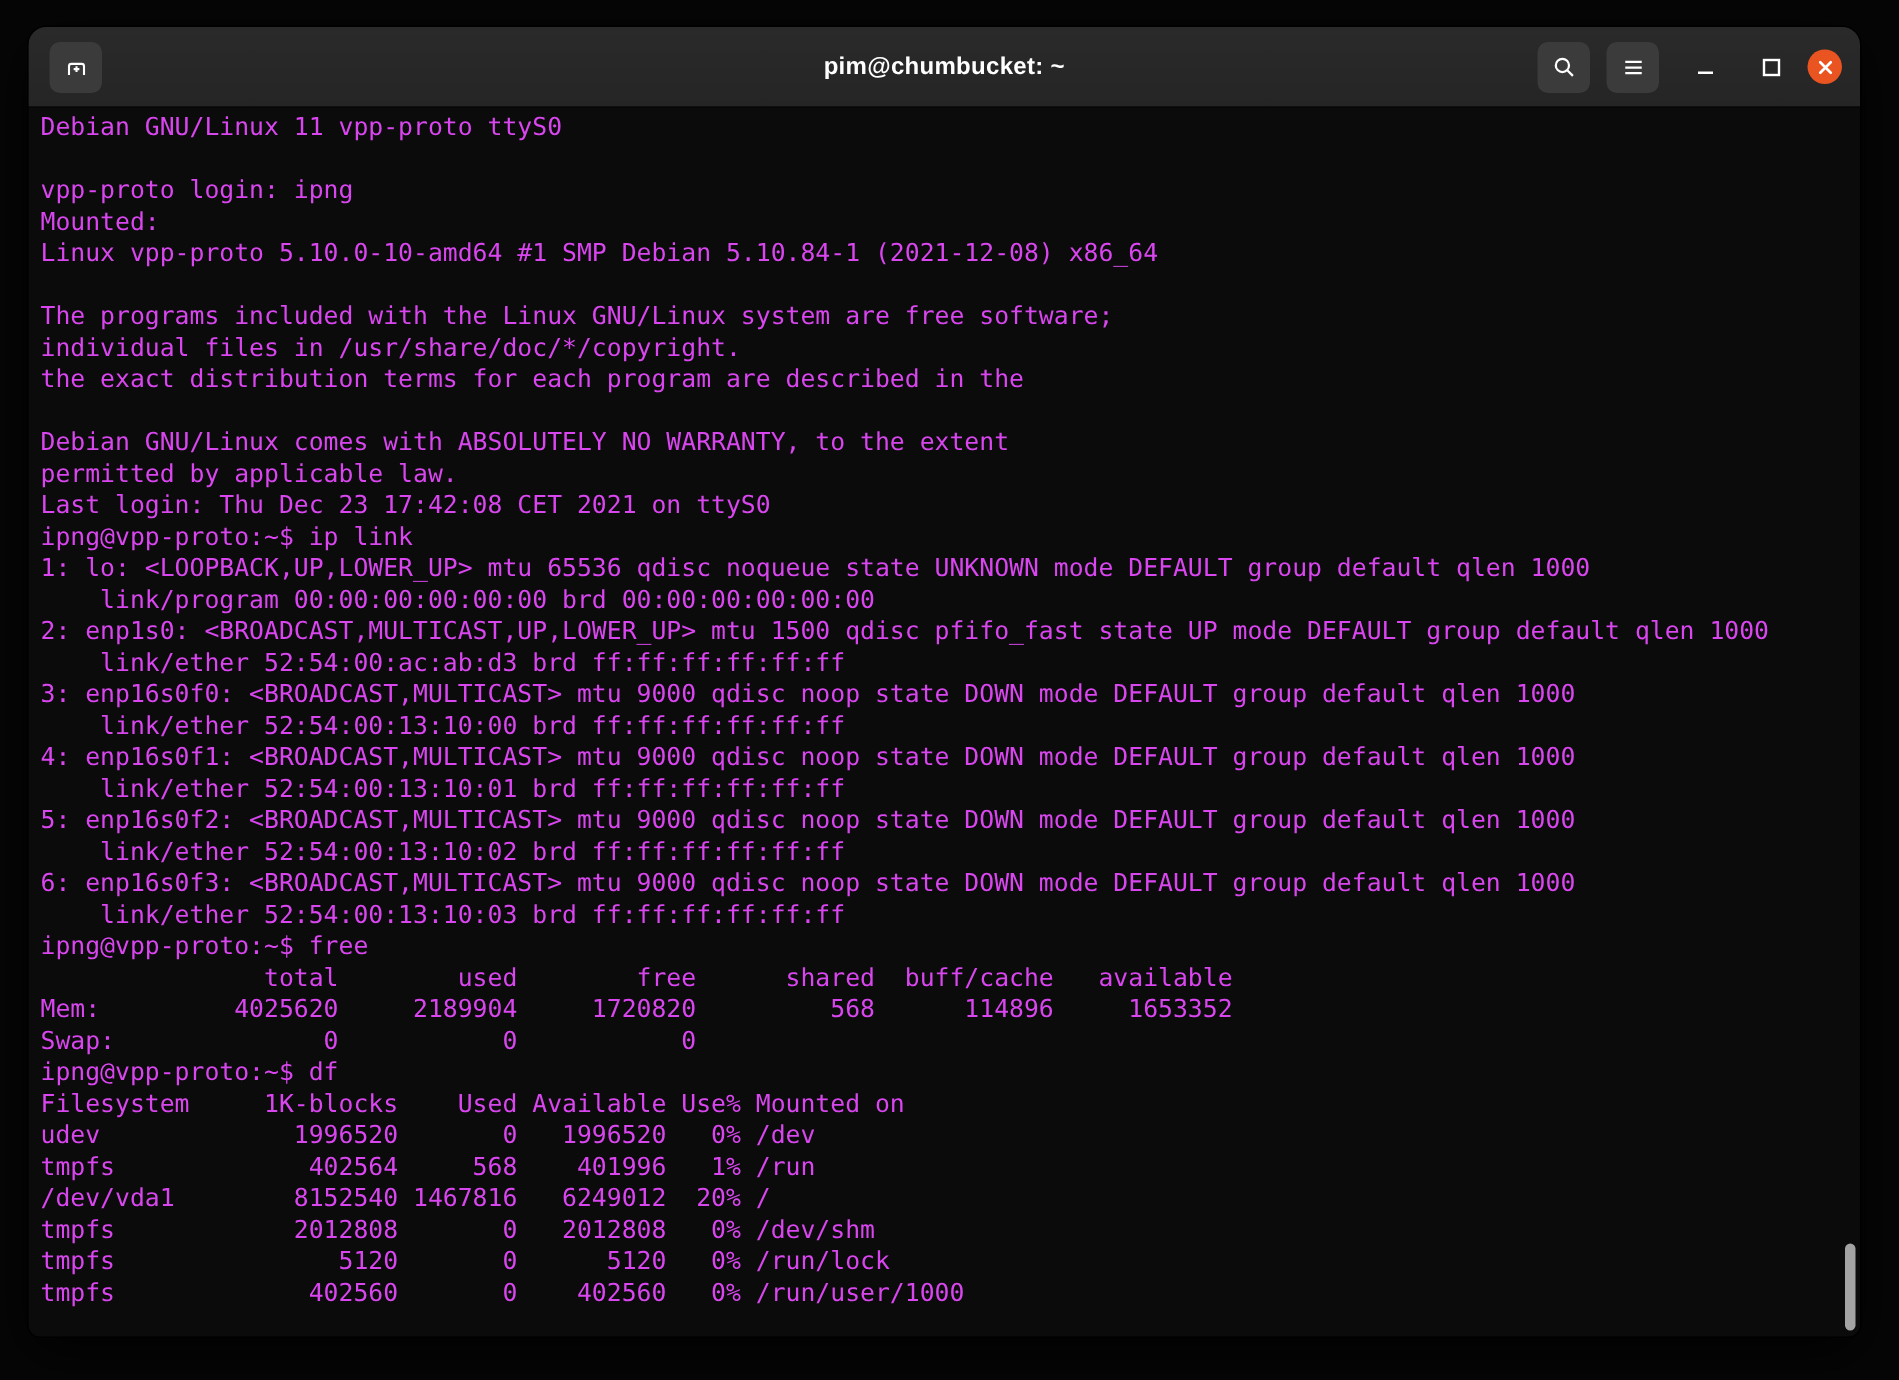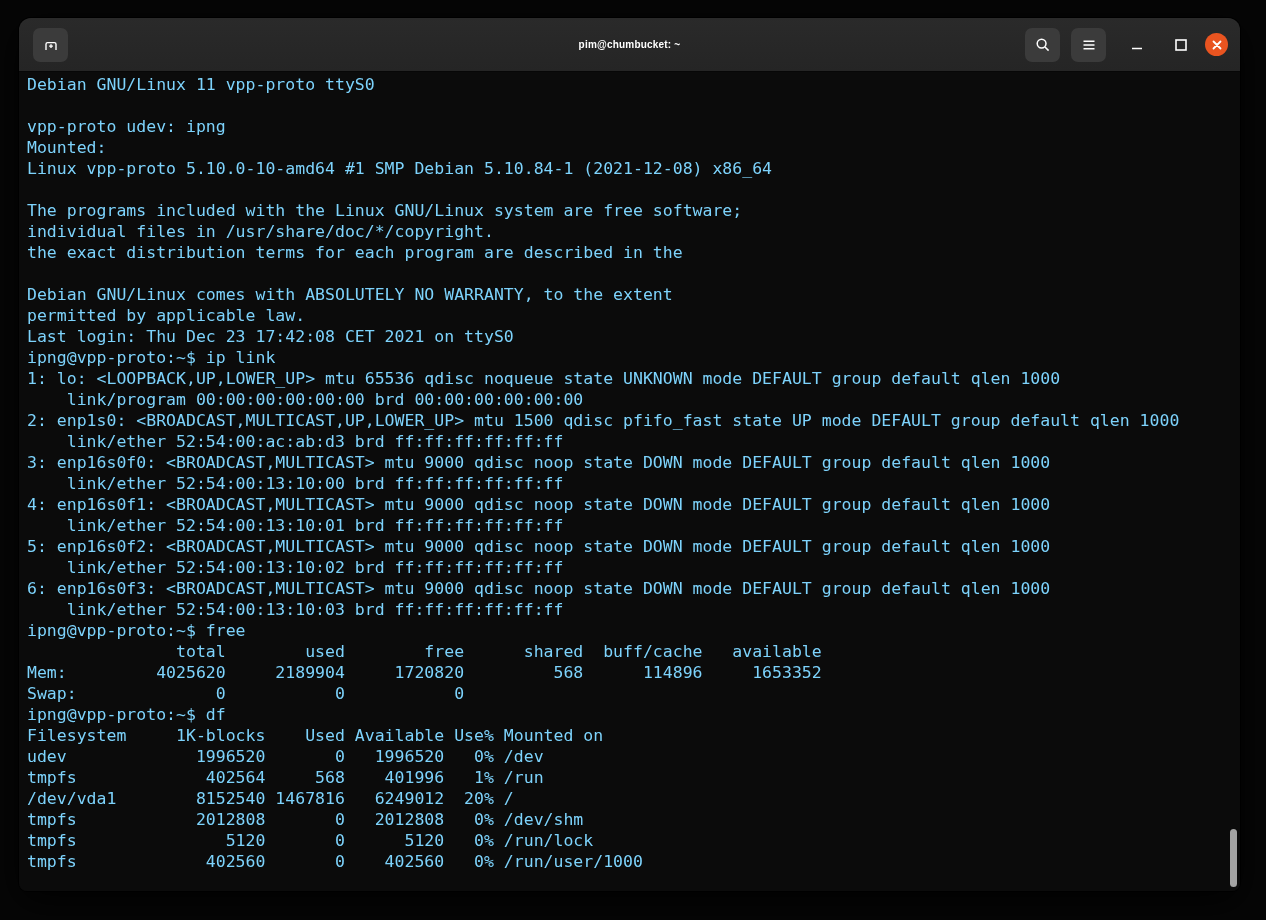--- a/index.html
+++ b/index.html
@@ -29,21 +29,21 @@
     border-bottom: 1px solid #070707;
     display: flex;
     align-items: center;
   }
   .titlebar-title {
     position: absolute;
     left: 0; right: 0;
     text-align: center;
     color: #ffffff;
     font-weight: 700;
-    font-size: 10px;
+    font-size: 16px;
     letter-spacing: 0.2px;
     pointer-events: none;
   }
   .tb-btn {
     display: flex;
     align-items: center;
     justify-content: center;
     border: none;
     cursor: default;
     padding: 0;
@@ -85,21 +85,21 @@
     position: relative;
     height: 819px;
     background: #0b0b0b;
     padding: 2px 0 0 8px;
     box-sizing: border-box;
   }
   .line {
     height: 21px;
     line-height: 21px;
     white-space: pre;
-    color: #7dd3fc;
+    color: #d946ef;
     font-family: "DejaVu Sans Mono", "Liberation Mono", monospace;
     font-size: 16.5px;
   }
   .cursor {
     display: inline-block;
     width: 10px;
     height: 19px;
     background: #ffffff;
     vertical-align: middle;
     margin-top: -3px;
@@ -176,21 +176,21 @@
         </span>
       </button>
 
     </div>
   </div>
 
   <div class="terminal">
     <div>
         <div class="line">Debian GNU/Linux 11 vpp-proto ttyS0</div>
         <div class="line"></div>
-        <div class="line">vpp-proto udev: ipng</div>
+        <div class="line">vpp-proto login: ipng</div>
         <div class="line">Mounted: </div>
         <div class="line">Linux vpp-proto 5.10.0-10-amd64 #1 SMP Debian 5.10.84-1 (2021-12-08) x86_64</div>
         <div class="line"></div>
         <div class="line">The programs included with the Linux GNU/Linux system are free software;</div>
         <div class="line">individual files in /usr/share/doc/*/copyright.</div>
         <div class="line">the exact distribution terms for each program are described in the</div>
         <div class="line"></div>
         <div class="line">Debian GNU/Linux comes with ABSOLUTELY NO WARRANTY, to the extent</div>
         <div class="line">permitted by applicable law.</div>
         <div class="line">Last login: Thu Dec 23 17:42:08 CET 2021 on ttyS0</div>

